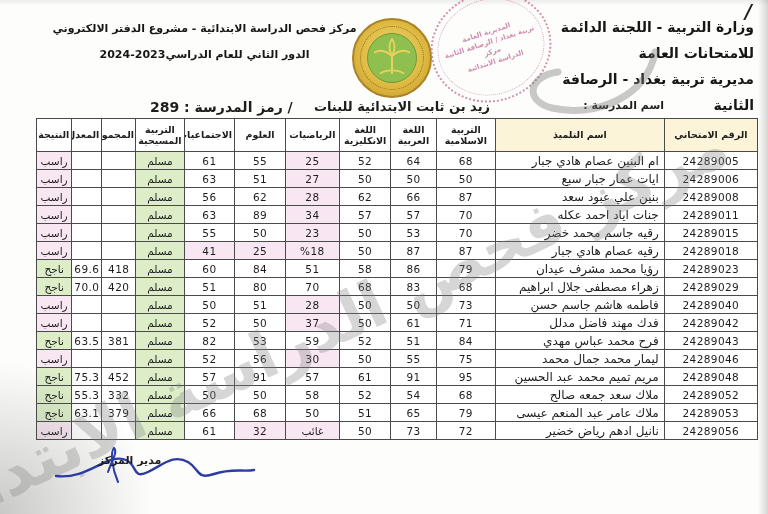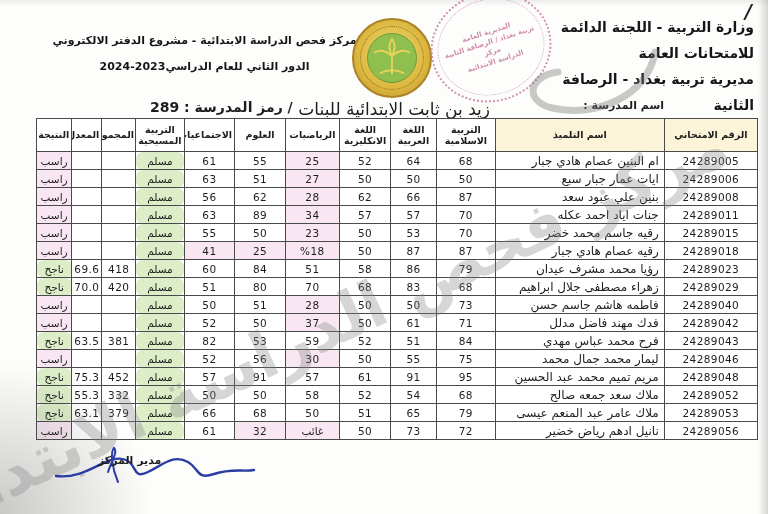--- a/index.html
+++ b/index.html
@@ -17,21 +17,21 @@
   }
   
   .right-shade{position:absolute;right:0;top:0;bottom:0;width:10px;
     background:linear-gradient(to left, rgba(110,110,110,.28), rgba(110,110,110,0));pointer-events:none;}
   .corner-shade{position:absolute;left:0;bottom:0;width:150px;height:180px;
     background:radial-gradient(circle at 0% 100%, rgba(80,80,80,.30), rgba(80,80,80,0) 65%);pointer-events:none;}
   .top-shade{position:absolute;left:0;top:0;right:0;height:6px;
     background:linear-gradient(to bottom, rgba(120,120,120,.12), rgba(120,120,120,0));pointer-events:none;}
 
   .hdr-left{position:absolute;left:52px;top:16px;width:305px;text-align:center;
-    font-weight:bold;font-size:11px;line-height:26px;color:#161616;margin-top:12px;}
+    font-weight:bold;font-size:11px;line-height:26px;color:#161616;}
   .hdr-right{position:absolute;right:14px;top:14px;width:235px;text-align:right;
     font-weight:bold;font-size:14px;line-height:26px;color:#161616;}
   .hdr-right .muh{padding-left:46px;}
   .corner-mark{position:absolute;top:0px;right:16px;font-size:19px;font-weight:bold;font-style:italic;color:#222;}
 
   
   .emblem{position:absolute;left:352px;top:18px;width:80px;height:80px;border-radius:50%;
     background:radial-gradient(circle at 50% 45%, #f2df7a 0%, #dcb73f 60%, #c2942d 100%);
     border:2px solid #ab8226;}
   .emblem .ring{position:absolute;inset:6px;border-radius:50%;border:1px dotted #8f6c1c;}
@@ -41,34 +41,34 @@
   
   .stamp{position:absolute;left:430px;top:-8px;width:122px;height:110px;
     transform:rotate(-18deg);color:var(--stamp_color);}
   .stamp .oval{position:absolute;inset:0;border-radius:50%;border:2px dotted var(--stamp_color);opacity:.85;}
   .stamp .oval2{position:absolute;inset:7px;border-radius:50%;border:1px dotted var(--stamp_color);opacity:.7;}
   .stamp .txt{position:absolute;inset:14px 10px;display:flex;flex-direction:column;justify-content:center;
     text-align:center;font-size:7px;line-height:10px;font-weight:bold;opacity:.9;}
 
   
   .school-label{position:absolute;top:99px;right:104px;font-size:11px;font-weight:bold;}
-  .school-name{position:absolute;top:99px;right:278px;font-size:17px;font-weight:normal;}
+  .school-name{position:absolute;top:99px;right:278px;font-size:13px;font-weight:bold;}
   .school-code{position:absolute;top:99px;left:150px;font-size:14px;font-weight:bold;}
 
   
   .tbl-wrap{position:absolute;top:118px;right:10px;width:722px;}
   table{width:100%;border-collapse:collapse;table-layout:fixed;direction:rtl;}
   th,td{border:1px solid var(--border_color);text-align:center;color:var(--ink);
     overflow:hidden;padding:0 2px;}
   th{font-size:9.5px;line-height:11.5px;font-weight:bold;height:33px;white-space:normal;background:#fff;}
   td{font-size:10.5px;height:18px;white-space:nowrap;background:#fff;}
   td.num{direction:ltr;letter-spacing:.4px;}
   td.name{text-align:right;padding-right:5px;font-size:12px;}
   .pink{background:var(--fail_bg) !important;margin-left:44px;}
-  .green{background:var(--pass_bg) !important;border-radius:7px;}
+  .green{background:var(--pass_bg) !important;}
   .cream{background:var(--header_bg) !important;}
 
   
   .watermark{position:absolute;top:104px;right:44px;transform-origin:100% 50%;
     transform:rotate(-25deg);font-size:64px;font-weight:bold;letter-spacing:5px;
     color:var(--watermark_color);opacity:.32;white-space:nowrap;pointer-events:none;z-index:5;}
   .scribble{position:absolute;left:0;top:0;pointer-events:none;z-index:5;}
 
   
   .sig-svg{position:absolute;left:48px;top:446px;z-index:6;}

